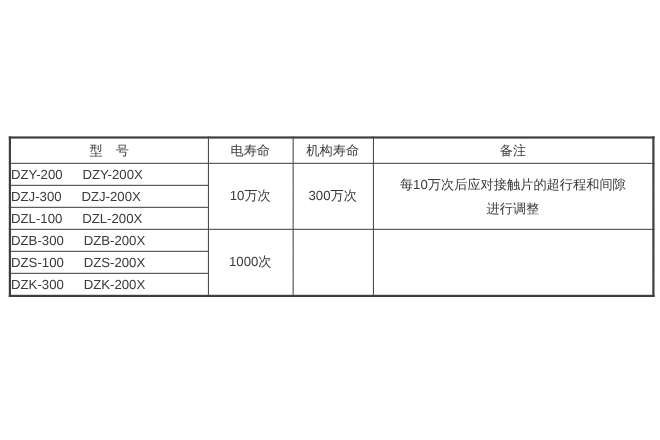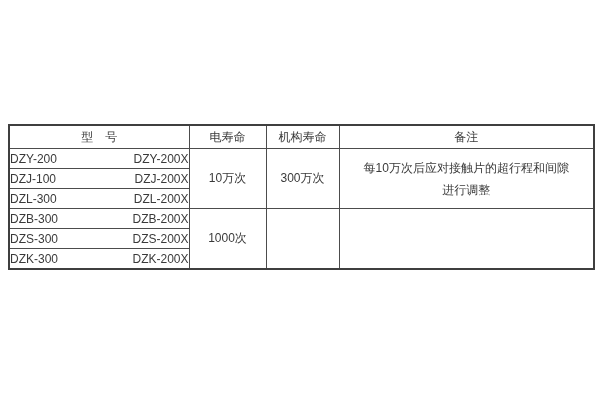--- a/index.html
+++ b/index.html
@@ -35,21 +35,21 @@
     overflow: hidden;
   }
   tr.header-row td {
     height: 22px;
   }
   tr.data-row td {
     height: 19px;
   }
   .model-pair {
     display: flex;
-    justify-content: space-between;
+    justify-content: flex-start;
     gap: 18px;
     white-space: nowrap;
   }
   td.remark-cell {
     text-align: left;
     padding-left: 20px;
     padding-right: 6px;
   }
   .remark-line {
     line-height: 22px;
@@ -85,49 +85,49 @@
         <td rowspan="3">10万次</td>
         <td rowspan="3">300万次</td>
         <td rowspan="3" class="remark-cell">
           <div class="remark-line">每10万次后应对接触片的超行程和间隙</div>
           <div class="remark-line">进行调整</div>
         </td>
       </tr>
       <tr class="data-row">
         <td>
           <div class="model-pair">
-            <span>DZJ-100</span>
+            <span>DZJ-300</span>
             <span>DZJ-200X</span>
           </div>
         </td>
       </tr>
       <tr class="data-row">
         <td>
           <div class="model-pair">
-            <span>DZL-300</span>
+            <span>DZL-100</span>
             <span>DZL-200X</span>
           </div>
         </td>
       </tr>
 
       <tr class="data-row">
         <td>
           <div class="model-pair">
             <span>DZB-300</span>
             <span>DZB-200X</span>
           </div>
         </td>
         <td rowspan="3">1000次</td>
         <td rowspan="3"></td>
         <td rowspan="3" class="remark-cell"></td>
       </tr>
       <tr class="data-row">
         <td>
           <div class="model-pair">
-            <span>DZS-300</span>
+            <span>DZS-100</span>
             <span>DZS-200X</span>
           </div>
         </td>
       </tr>
       <tr class="data-row">
         <td>
           <div class="model-pair">
             <span>DZK-300</span>
             <span>DZK-200X</span>
           </div>

